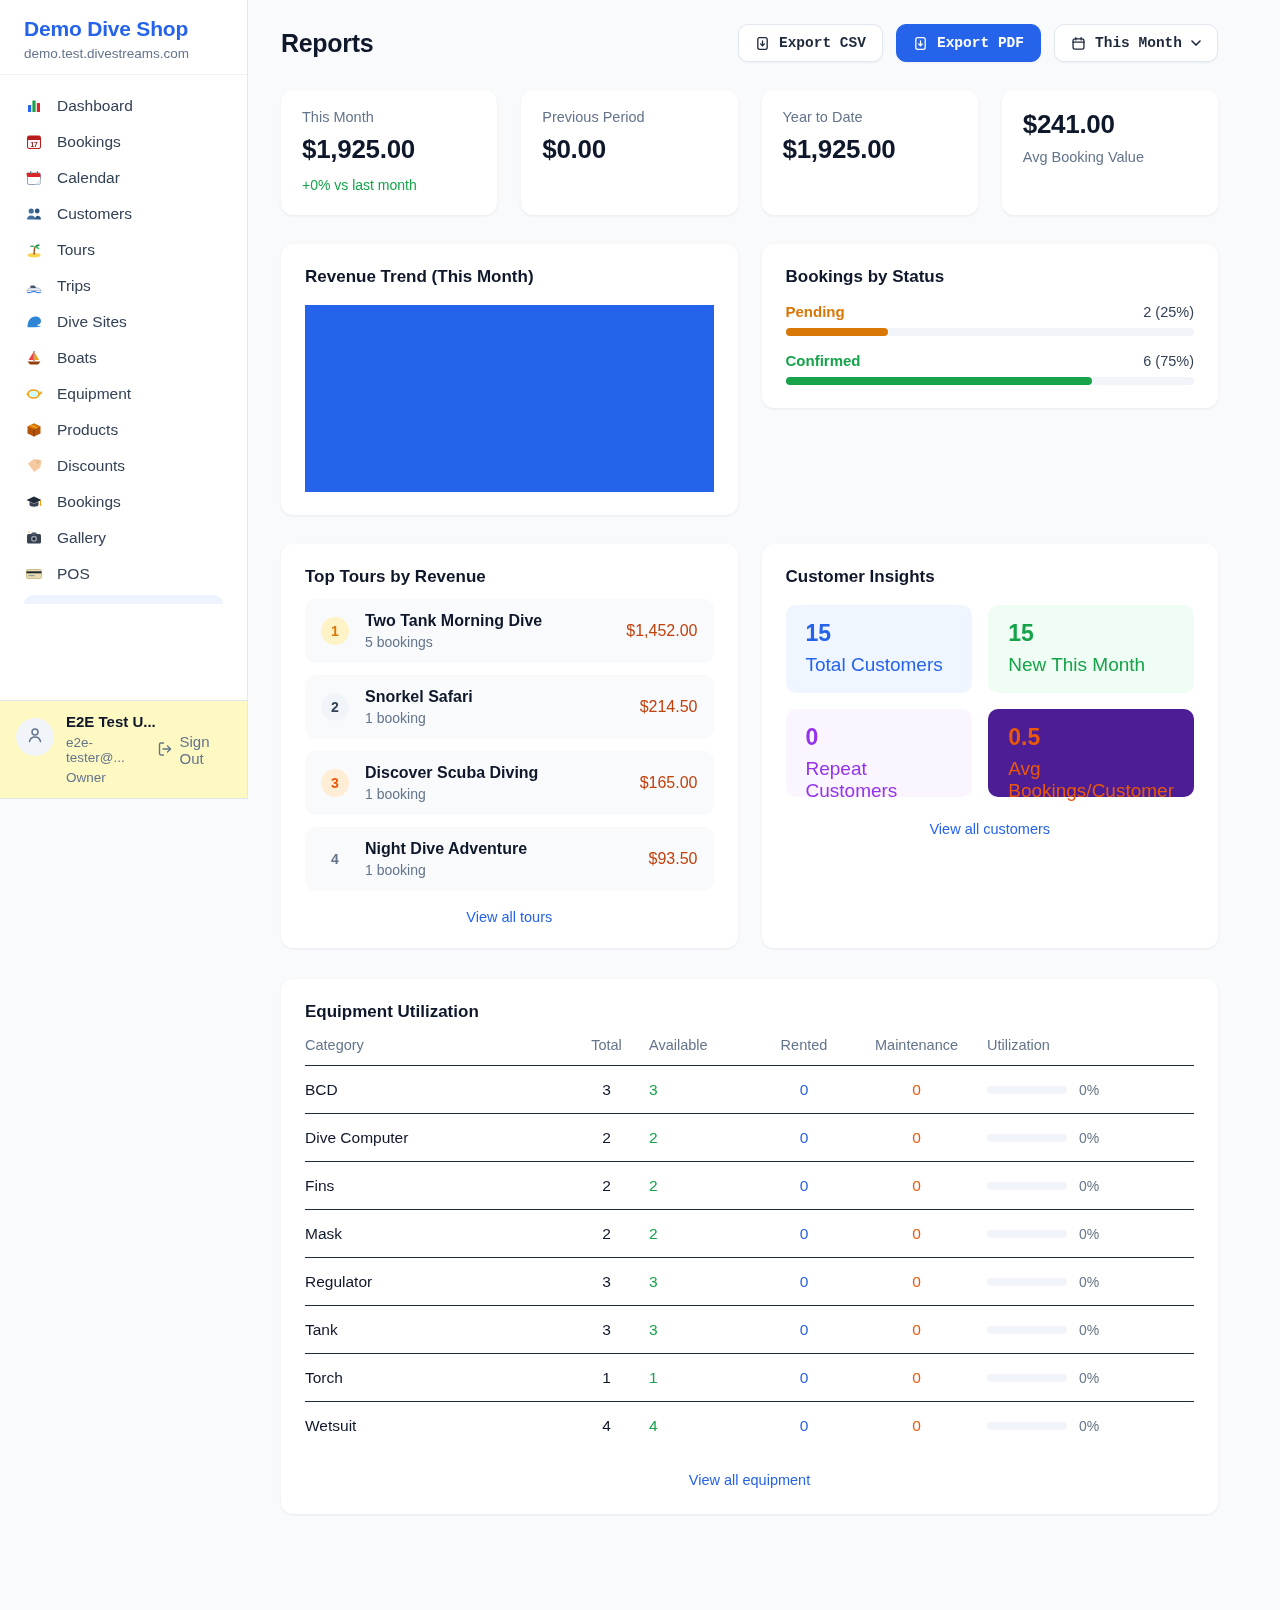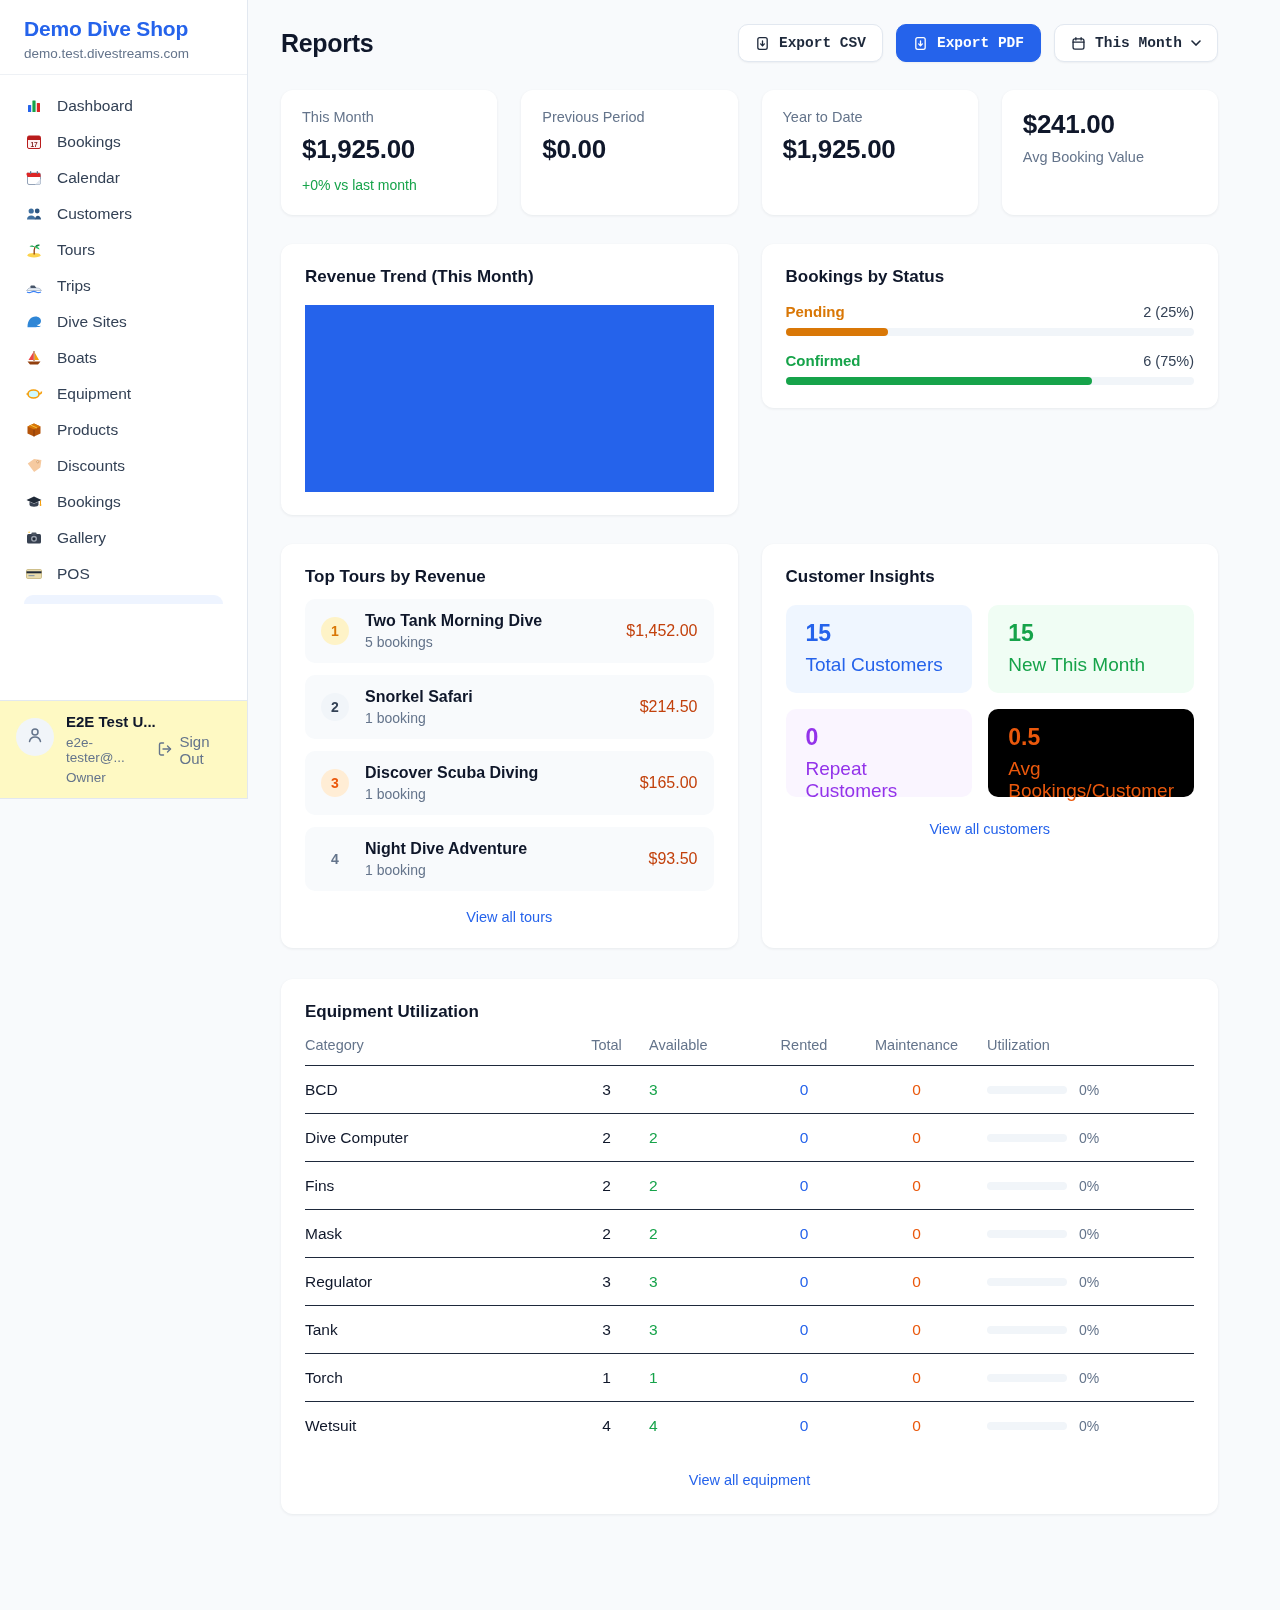--- a/index.html
+++ b/index.html
@@ -85,21 +85,21 @@
   .tour-sub { font-size:14px; color:#64748b; margin-top:4px; }
   .tour-rev { margin-left:auto; font-size:16px; font-weight:400; color:#c2410c; }
   .view-all { display:block; text-align:center; color:#2563eb; font-size:14.5px;
     margin-top:18px; text-decoration:none; cursor:pointer; }
 
   .insight-grid { display:grid; grid-template-columns:1fr 1fr; gap:16px; margin-top:18px; }
   .insight-card { border-radius:10px; padding:15px 20px; height:88px; }
   .ic-blue   { background:#eff6ff; color:#2563eb; }
   .ic-green  { background:#f0fdf4; color:#16a34a; }
   .ic-purple { background:#faf5ff; color:#9333ea; }
-  .ic-orange { background:#000000; color:#ea580c; }
+  .ic-orange { background:#4c1d95; color:#ea580c; }
   .insight-value { font-size:23px; font-weight:800; }
   .insight-label { font-size:19px; margin-top:7px; }
   .insights .view-all { margin-top:24px; }
 
   .eq-panel { margin-top:31px; padding-bottom:26px; }
   .thead { display:flex; align-items:center; color:#64748b; font-size:14.5px;
     margin-top:15px; padding-bottom:12px; border-bottom:1px solid #1e293b; }
   .thead > div { color:#64748b; font-weight:400; }
   .trow { display:flex; align-items:center; height:48px; border-bottom:1px solid #1e293b;
     font-size:15.5px; }

